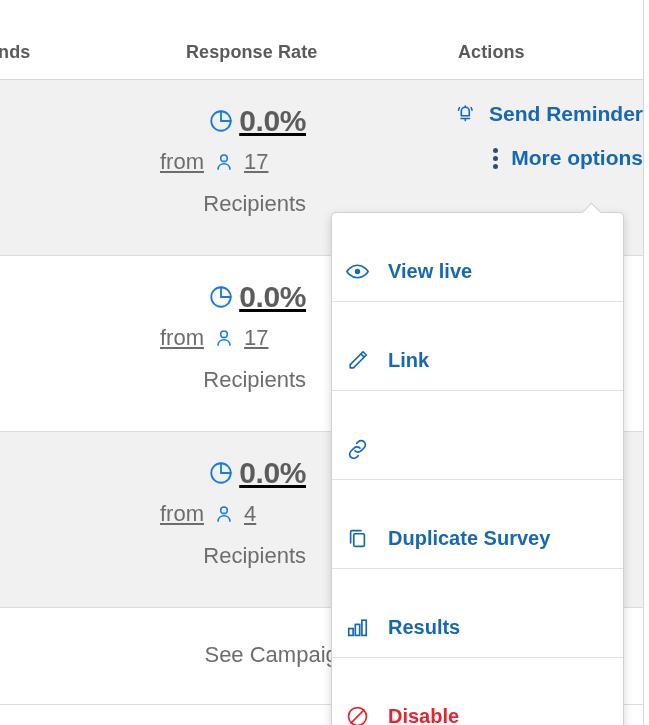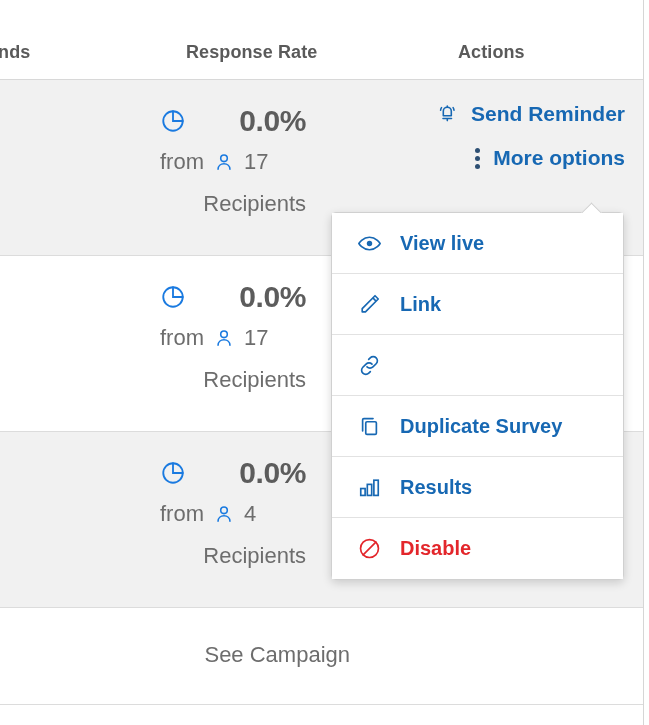--- a/index.html
+++ b/index.html
@@ -35,34 +35,34 @@
   .th-actions  { left:434px;margin-left:24px; }
 
   .row { position:relative; width:643px; height:176px; border-bottom:1px solid #dcdcdc; }
   .row.alt  { background:#f1f1f1; }
   .row.plain{ background:#ffffff; }
 
   .cell-response {
     position:absolute; left:160px; top:24px; width:210px;
     text-align:right; padding-right:64px;
   }
-  .rate-line { display:flex; align-items:center; justify-content:space-between; gap:5px; }
+  .rate-line { display:flex; align-items:center; justify-content:flex-end; gap:5px;text-decoration:underline; }
   .rate-val {
     font-size:30px; font-weight:bold; color:#5c5c5c; letter-spacing:-0.4px;
   }
   .from-line {
     margin-top:11px; display:flex; gap:9px;
-    font-size:22px; color:#6d6d6d;
+    font-size:22px; color:#6d6d6d;text-decoration:underline;
   }
   .recip-line { margin-top:16px; font-size:22px; color:#6d6d6d; }
 
   .cell-actions { position:absolute; left:400px; top:22px; width:243px; }
   .action-link {
     display:flex; align-items:center; justify-content:flex-end;
-    gap:12px; padding-right:18px;
+    gap:12px; 
     color:#1768b3; font-size:21px; font-weight:bold; cursor:pointer;
   }
   .action-link + .action-link { margin-top:20px; }
 
   .footer-row {
     position:relative; width:643px; height:97px; background:#ffffff;
     border-bottom:1px solid #dcdcdc;
   }
   .see-campaign {
     position:absolute; left:0; top:34px; width:350px;
@@ -96,25 +96,26 @@
     overflow:hidden;
   }
   .menu-arrow::after {
     content:""; position:absolute; left:3px; top:4px;
     width:16px; height:16px; background:#ffffff;
     border-left:1px solid #d0d0d0; border-top:1px solid #d0d0d0;
     transform:rotate(45deg);
   }
   .menu-item {
     display:flex; align-items:center; gap:17px;
-    height:61px; padding-left:23px;
+    height:61px; padding-left:11px;
     border-bottom:1px solid #e2e2e2;
     color:#1768b3; font-size:20px; font-weight:bold;
     cursor:pointer; background:#ffffff;
     position:relative;
+    margin-top:28px;
   }
   .menu-item:last-child { border-bottom:none; }
   .menu-item.danger { color:#e3262b; }
   .menu-item .mi-ico { width:28px; display:flex; justify-content:center; }
   .menu-item.highlighted::after {
     content:""; position:absolute; left:4px; top:-1px;
     width:250px; height:61px;
     border:4px solid #ff2d00; pointer-events:none;
   }
 </style>

